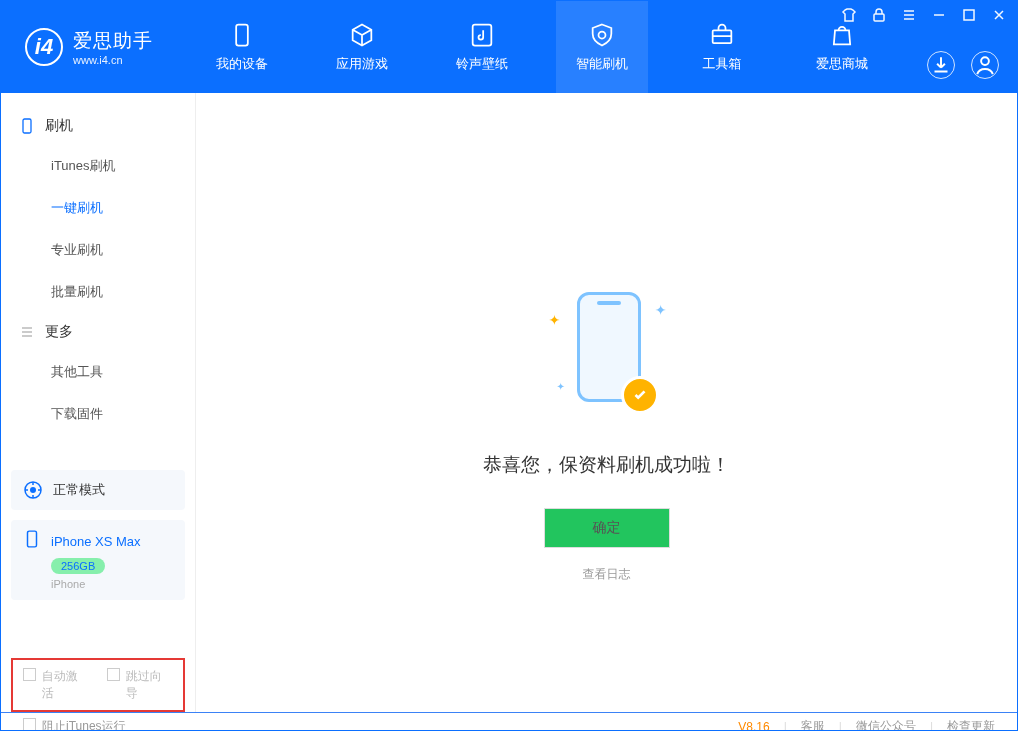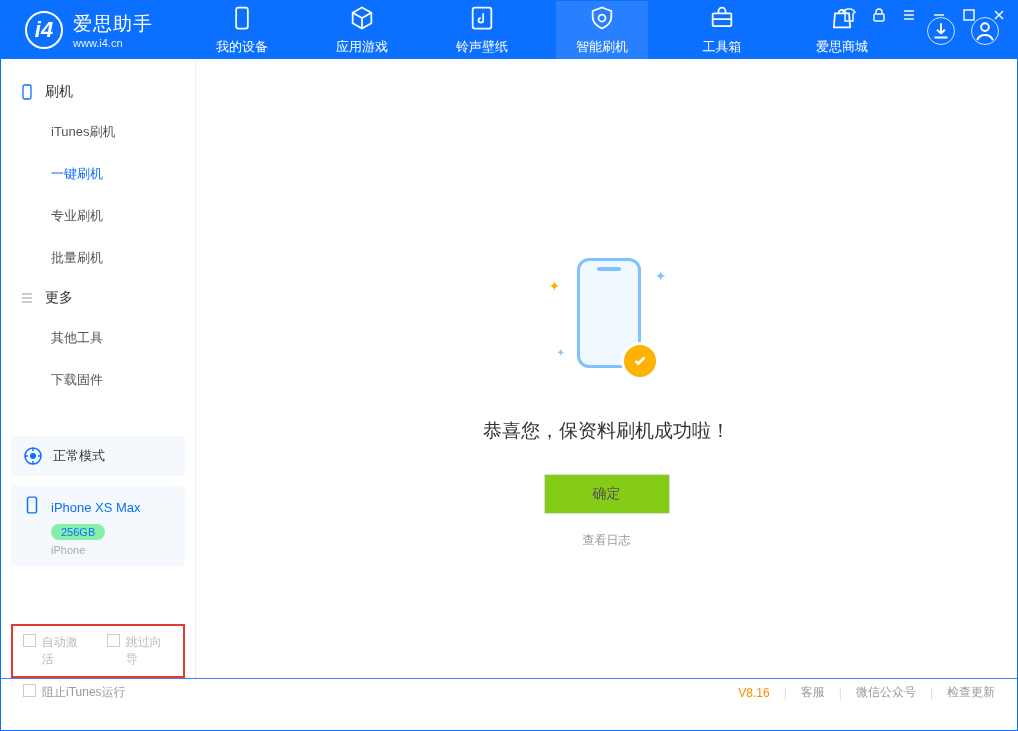--- a/index.html
+++ b/index.html
@@ -1,19 +1,19 @@
 <!DOCTYPE html>
 <html><head>
 <meta charset="utf-8">
 <style>
 * { margin: 0; padding: 0; box-sizing: border-box; font-family: "Microsoft YaHei", Arial, sans-serif; }
 body { background: #fff; width: 1018px; height: 731px; overflow: hidden; border: 1px solid #0b6fff; }
 
 
-.header { height: 58px; background: linear-gradient(180deg, #0b6fff 0%, #0b6fff 100%); display: flex; align-items: stretch; color: #fff; position: relative; }
+.header { height: 92px; background: linear-gradient(180deg, #0b6fff 0%, #0b6fff 100%); display: flex; align-items: stretch; color: #fff; position: relative; }
 .logo-area { display: flex; align-items: center; padding: 0 20px 0 24px; width: 195px; }
 .logo-badge { width: 38px; height: 38px; border-radius: 50%; border: 2px solid #fff; display: flex; align-items: center; justify-content: center; font-weight: bold; font-size: 22px; color: #fff; font-style: italic; }
 .logo-text { margin-left: 10px; display: flex; flex-direction: column; }
 .logo-text .cn { font-size: 19px; font-weight: 500; letter-spacing: 1px; }
 .logo-text .url { font-size: 11px; opacity: 0.9; }
 
 .tabs { display: flex; gap: 28px; }
 .tab { width: 92px; display: flex; flex-direction: column; align-items: center; justify-content: center; gap: 6px; cursor: pointer; font-size: 13px; position: relative; }
 .tab.active { background: rgba(255,255,255,0.12); }
 .tab .icon { width: 28px; height: 28px; display: flex; align-items: center; justify-content: center; }
@@ -57,21 +57,21 @@
 .phone { position: absolute; left: 50px; top: 10px; width: 64px; height: 110px; border: 3px solid #7ec3ff; border-radius: 12px; background: #f0f8ff; }
 .phone::before { content: ""; position: absolute; top: 6px; left: 50%; transform: translateX(-50%); width: 24px; height: 4px; background: #7ec3ff; border-radius: 2px; }
 .check-badge { position: absolute; right: 28px; bottom: 8px; width: 38px; height: 38px; background: #ffb300; border-radius: 50%; display: flex; align-items: center; justify-content: center; border: 3px solid #fff; }
 .check-badge svg { stroke: #fff; stroke-width: 3; fill: none; }
 .spark { position: absolute; color: #ffb300; font-size: 14px; }
 .s1 { left: 22px; top: 30px; }
 .s2 { right: 20px; top: 20px; color: #7ec3ff; }
 .s3 { left: 30px; bottom: 30px; color: #7ec3ff; font-size: 10px; }
 
 .success-text { font-size: 19px; color: #333; margin-bottom: 30px; }
-.ok-btn { padding: 10px 48px; border: 1px solid #ddd; background: #84cc16; font-size: 14px; color: #555; cursor: pointer; margin-bottom: 18px; }
+.ok-btn { padding: 10px 48px; border: 1px solid #ddd; background: #22c55e; font-size: 14px; color: #555; cursor: pointer; margin-bottom: 18px; }
 .log-link { font-size: 12px; color: #999; cursor: pointer; }
 
 
 .footer { height: 28px; border-top: 1px solid #3b82f6; display: flex; align-items: center; padding: 0 22px; font-size: 12px; color: #999; }
 .footer .cb { color: #999; }
 .footer .right { margin-left: auto; display: flex; align-items: center; gap: 14px; }
 .footer .version { color: #ff8a00; }
 .footer .divider { color: #ddd; }
 .footer .flink { cursor: pointer; }
 </style>

